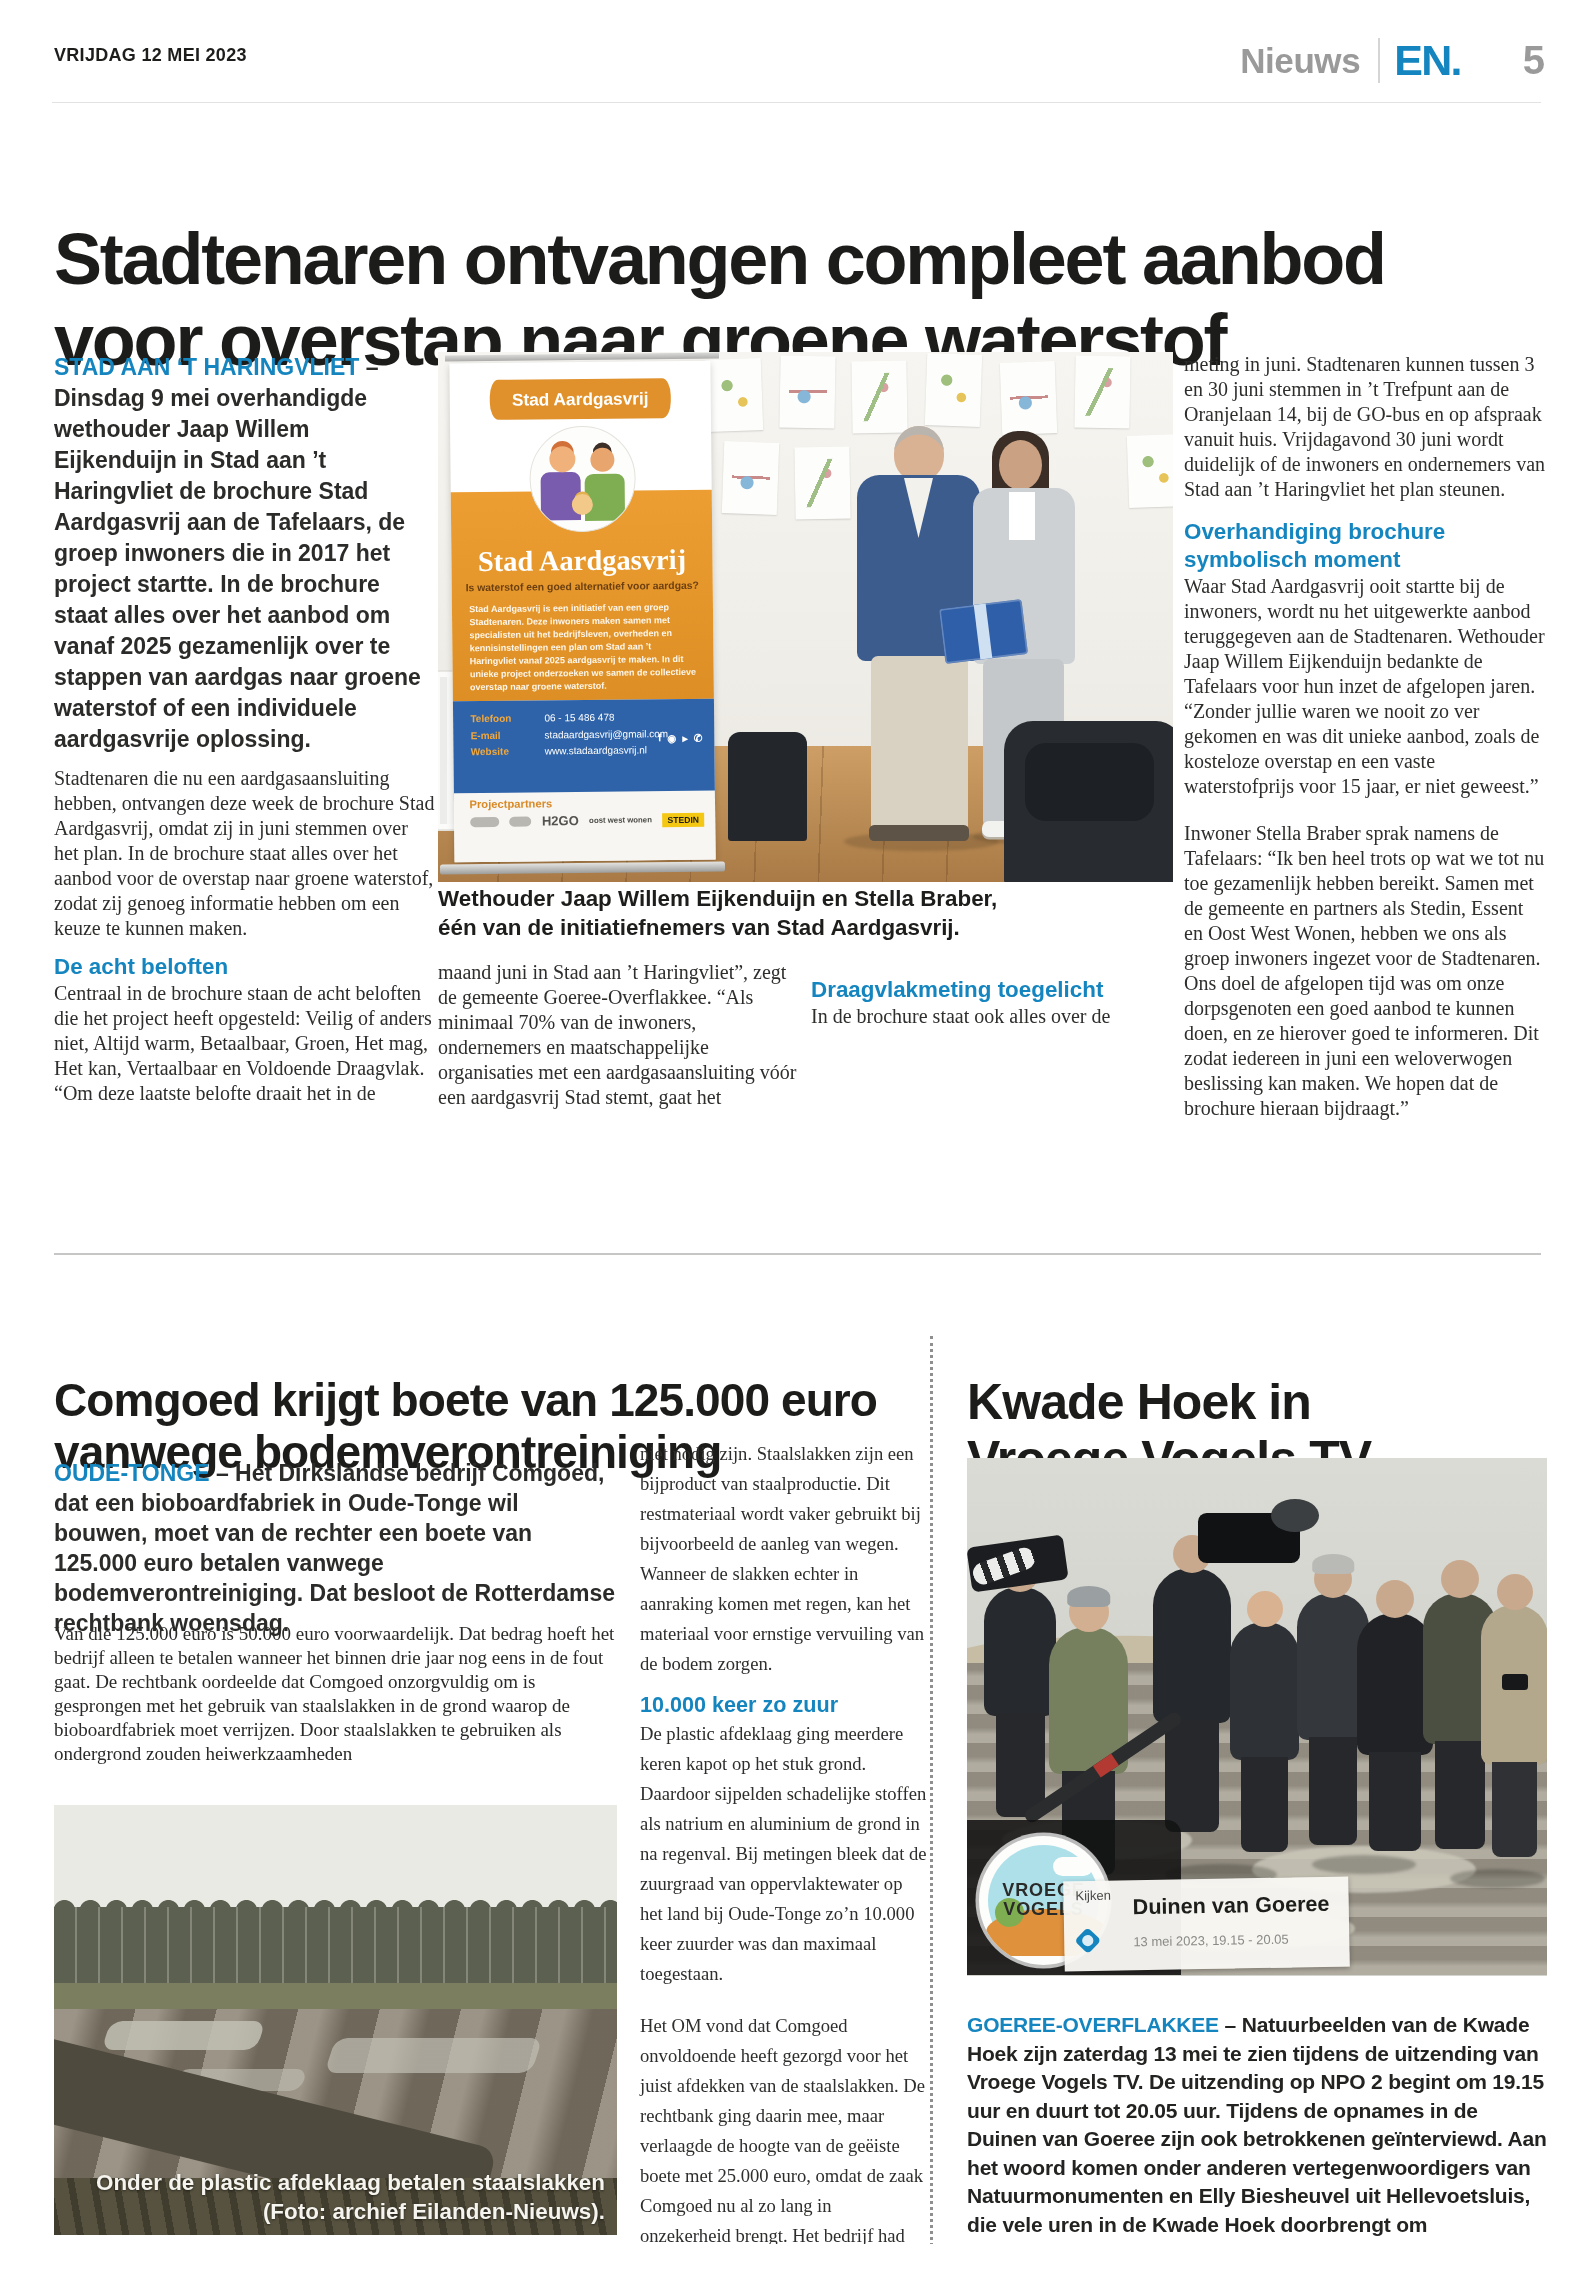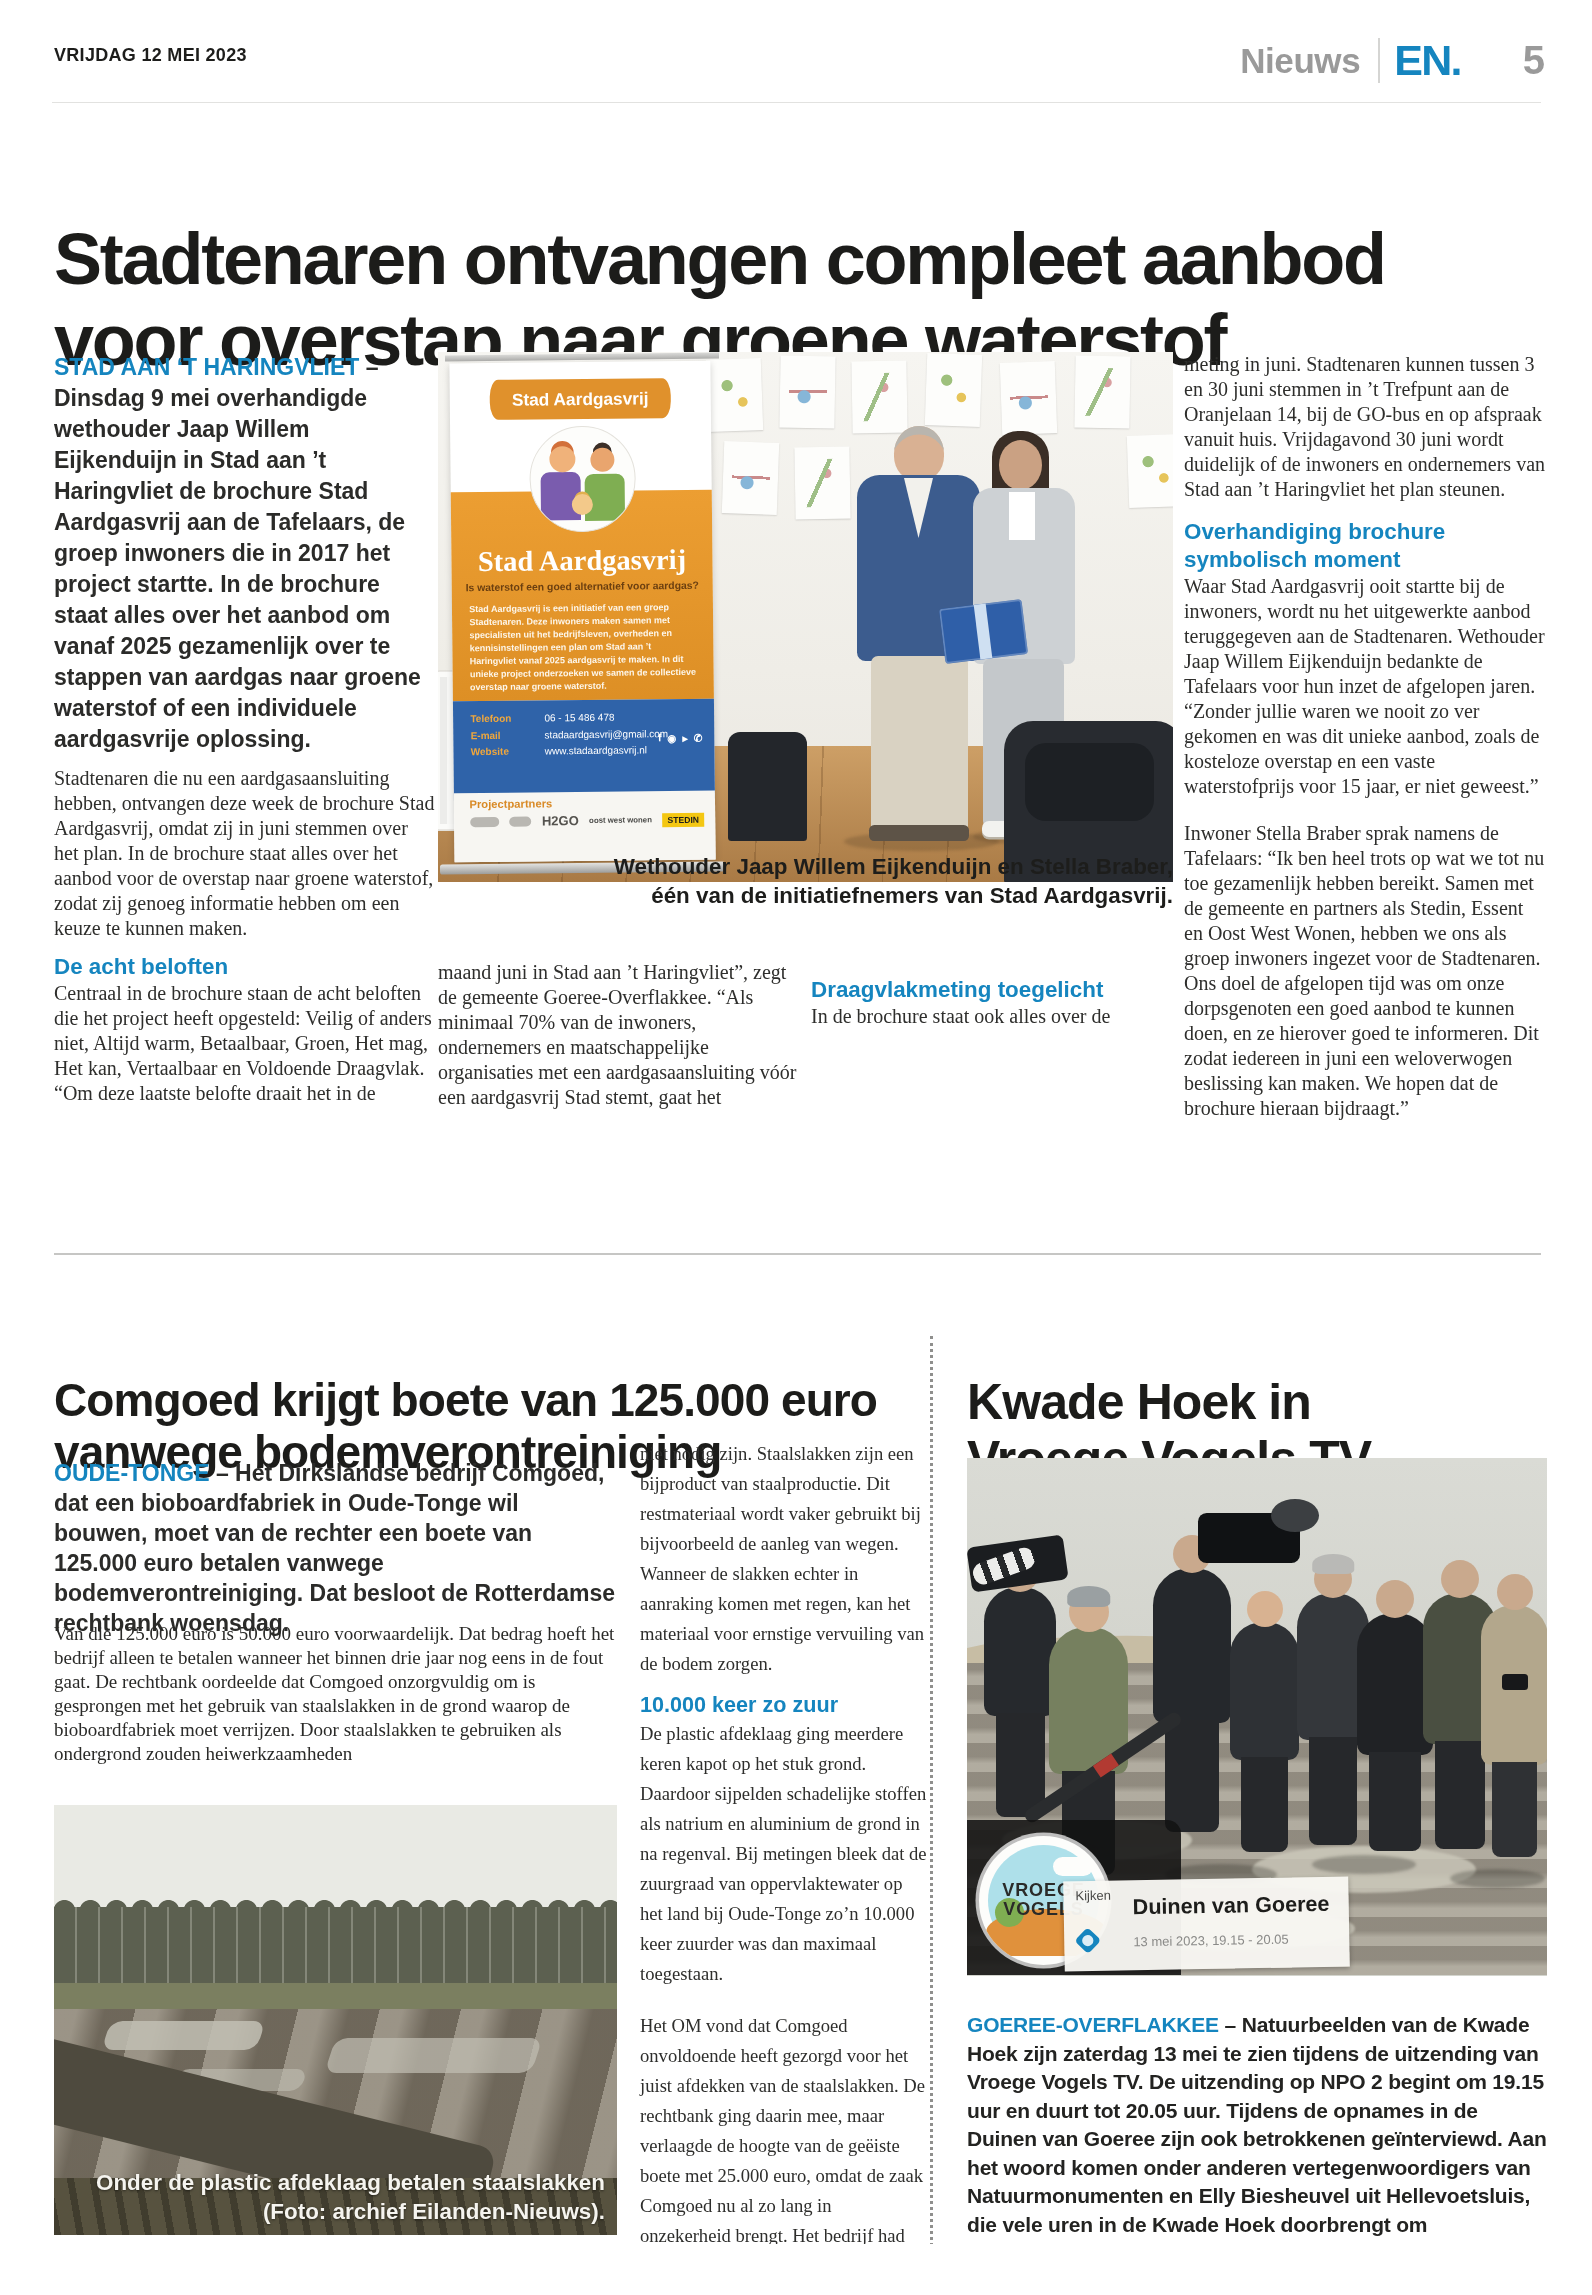--- a/index.html
+++ b/index.html
@@ -24,21 +24,21 @@
   .h2{left:54px;top:1336px;width:872px;font-weight:800;font-size:46px;line-height:52px;letter-spacing:-0.9px;color:#1c1c1a;}
   .h3{left:967px;top:1332px;width:580px;font-weight:800;font-size:50px;line-height:57px;letter-spacing:-0.9px;color:#1c1c1a;}
   
   .intro1{left:54px;top:352px;width:381px;font-weight:700;font-size:23px;line-height:31px;color:#2b2b29;}
   .c1body{left:54px;top:766px;width:381px;}
   .body-t{font-size:20px;line-height:25px;color:#2e2e2c;}
   .gap14{height:12px;} .gap18{height:15.5px;} .gap26{height:22.4px;}
   .col2{left:438px;top:960px;width:366px;}
   .col3{left:811px;top:960px;width:366px;}
   .col4{left:1184px;top:352px;width:362px;}
-  .cap1{left:438px;top:852px;width:735px;text-align:right;font-weight:700;font-size:22.4px;line-height:29px;color:#1d1d1b;}
+  .cap1{left:438px;top:884px;width:735px;font-weight:700;font-size:22.4px;line-height:29px;color:#1d1d1b;}
   
   .rule-mid{left:54px;top:1253px;width:1487px;height:1.7px;background:#c6c6c4;}
   .dotted-v{left:930px;top:1336px;height:935px;width:0;border-left:3.5px dotted #8f8f8d;}
   
   .intro2{left:54px;top:1458px;width:563px;font-weight:700;font-size:23px;line-height:30px;color:#2b2b29;}
   .s2body{left:54px;top:1622px;width:563px;font-size:19px;line-height:24px;}
   .s2col2{left:640px;top:1439px;width:287px;}
   .s2col2 .body-t{font-size:18.6px;line-height:30px;}
   .s2col2 .subhead{font-size:21.6px;}
   

